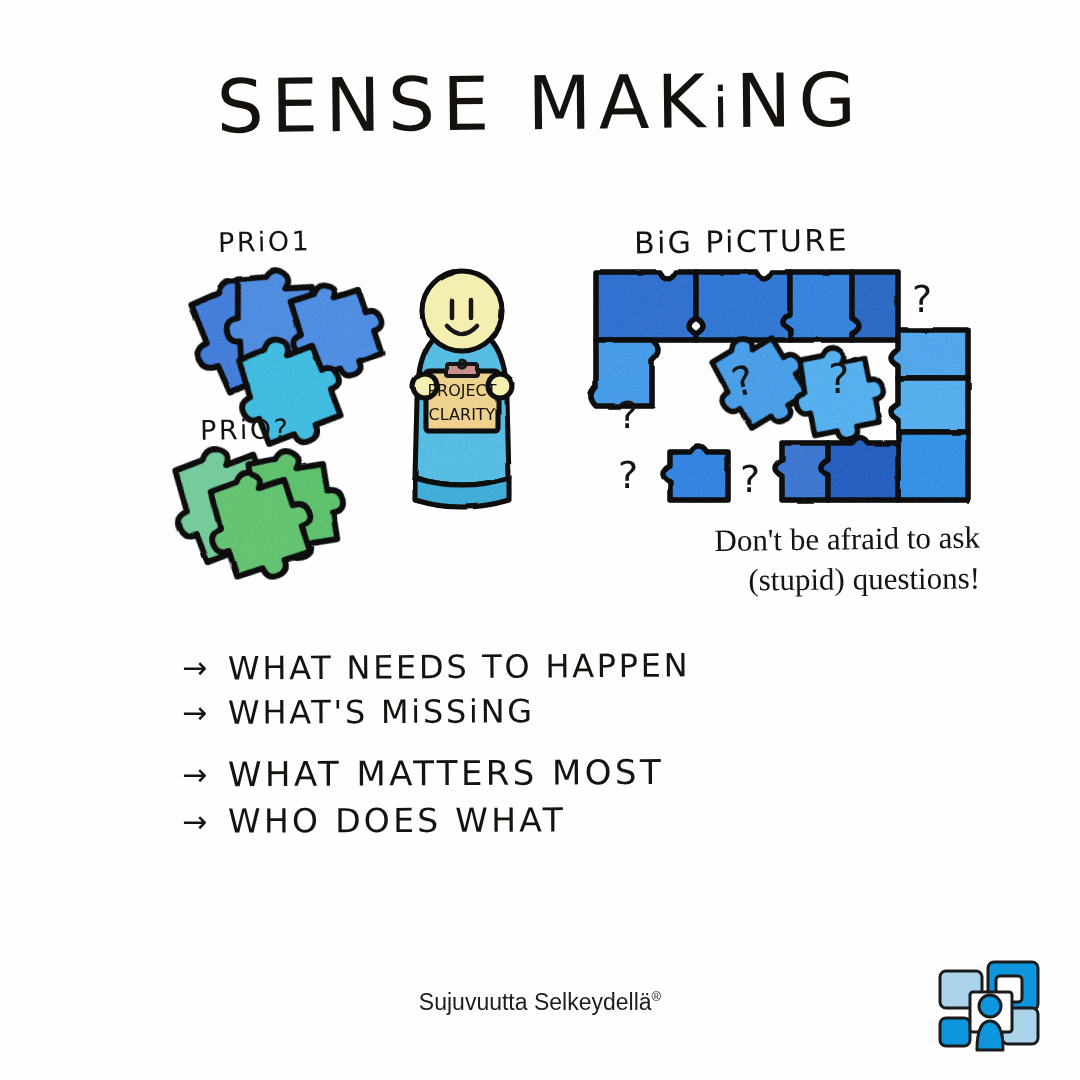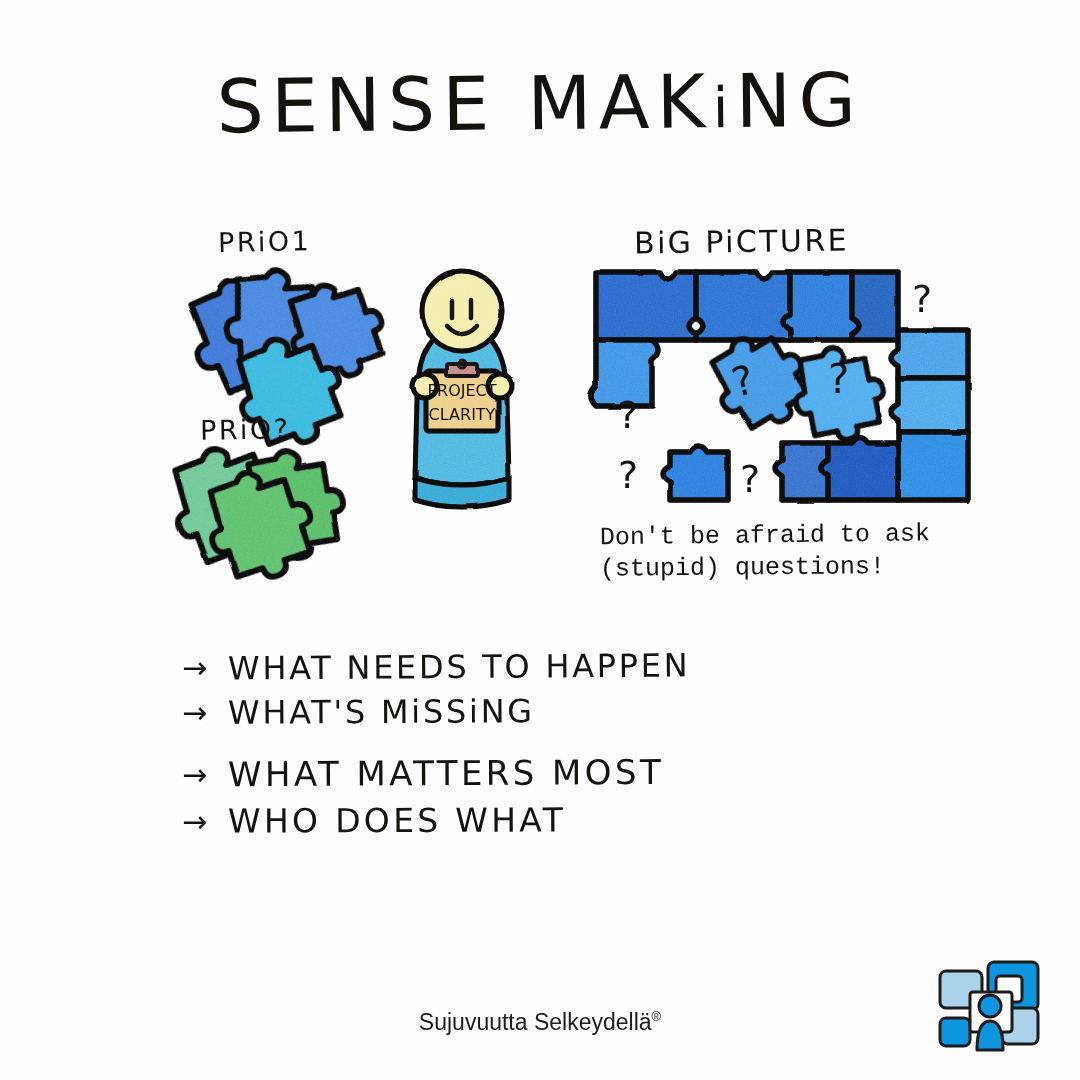--- a/index.html
+++ b/index.html
@@ -63,25 +63,25 @@
     left: 634px; top: 224px;
     font-size: 30px;
     letter-spacing: 0.08em;
     transform: rotate(-0.8deg);
   }
 
   #caption {
     position: absolute;
     left: 600px; top: 520px;
     width: 380px;
-    font-family: Liberation Mono, monospace;
-    font-size: 25px;
+    font-family: Liberation Serif, serif;
+    font-size: 31px;
     line-height: 1.28;
     color: #16130f;
-    text-align: left;
+    text-align: right;
   }
   #caption .l1 { display:block; transform: rotate(-0.7deg); }
   #caption .l2 { display:block; transform: rotate(-0.5deg); }
 
   
   #bullets {
     position: absolute;
     left: 182px; top: 648px;
     width: 640px;
   }
@@ -115,21 +115,21 @@
   #footer {
     position: absolute;
     left: 0; top: 986px;
     width: 1080px;
     text-align: center;
     font-family: "Liberation Sans", sans-serif;
     font-size: 23px;
     line-height: 1.42;
     color: #1d1d1d;
   }
-  #footer .line { display: block; margin-top: 20px; }
+  #footer .line { display: block; }
   #footer sup { font-size: 13px; vertical-align: super; }
 
   
   #logo {
     position: absolute;
     left: 932px; top: 958px;
     width: 112px; height: 102px;
   }
 </style>
 </head>

